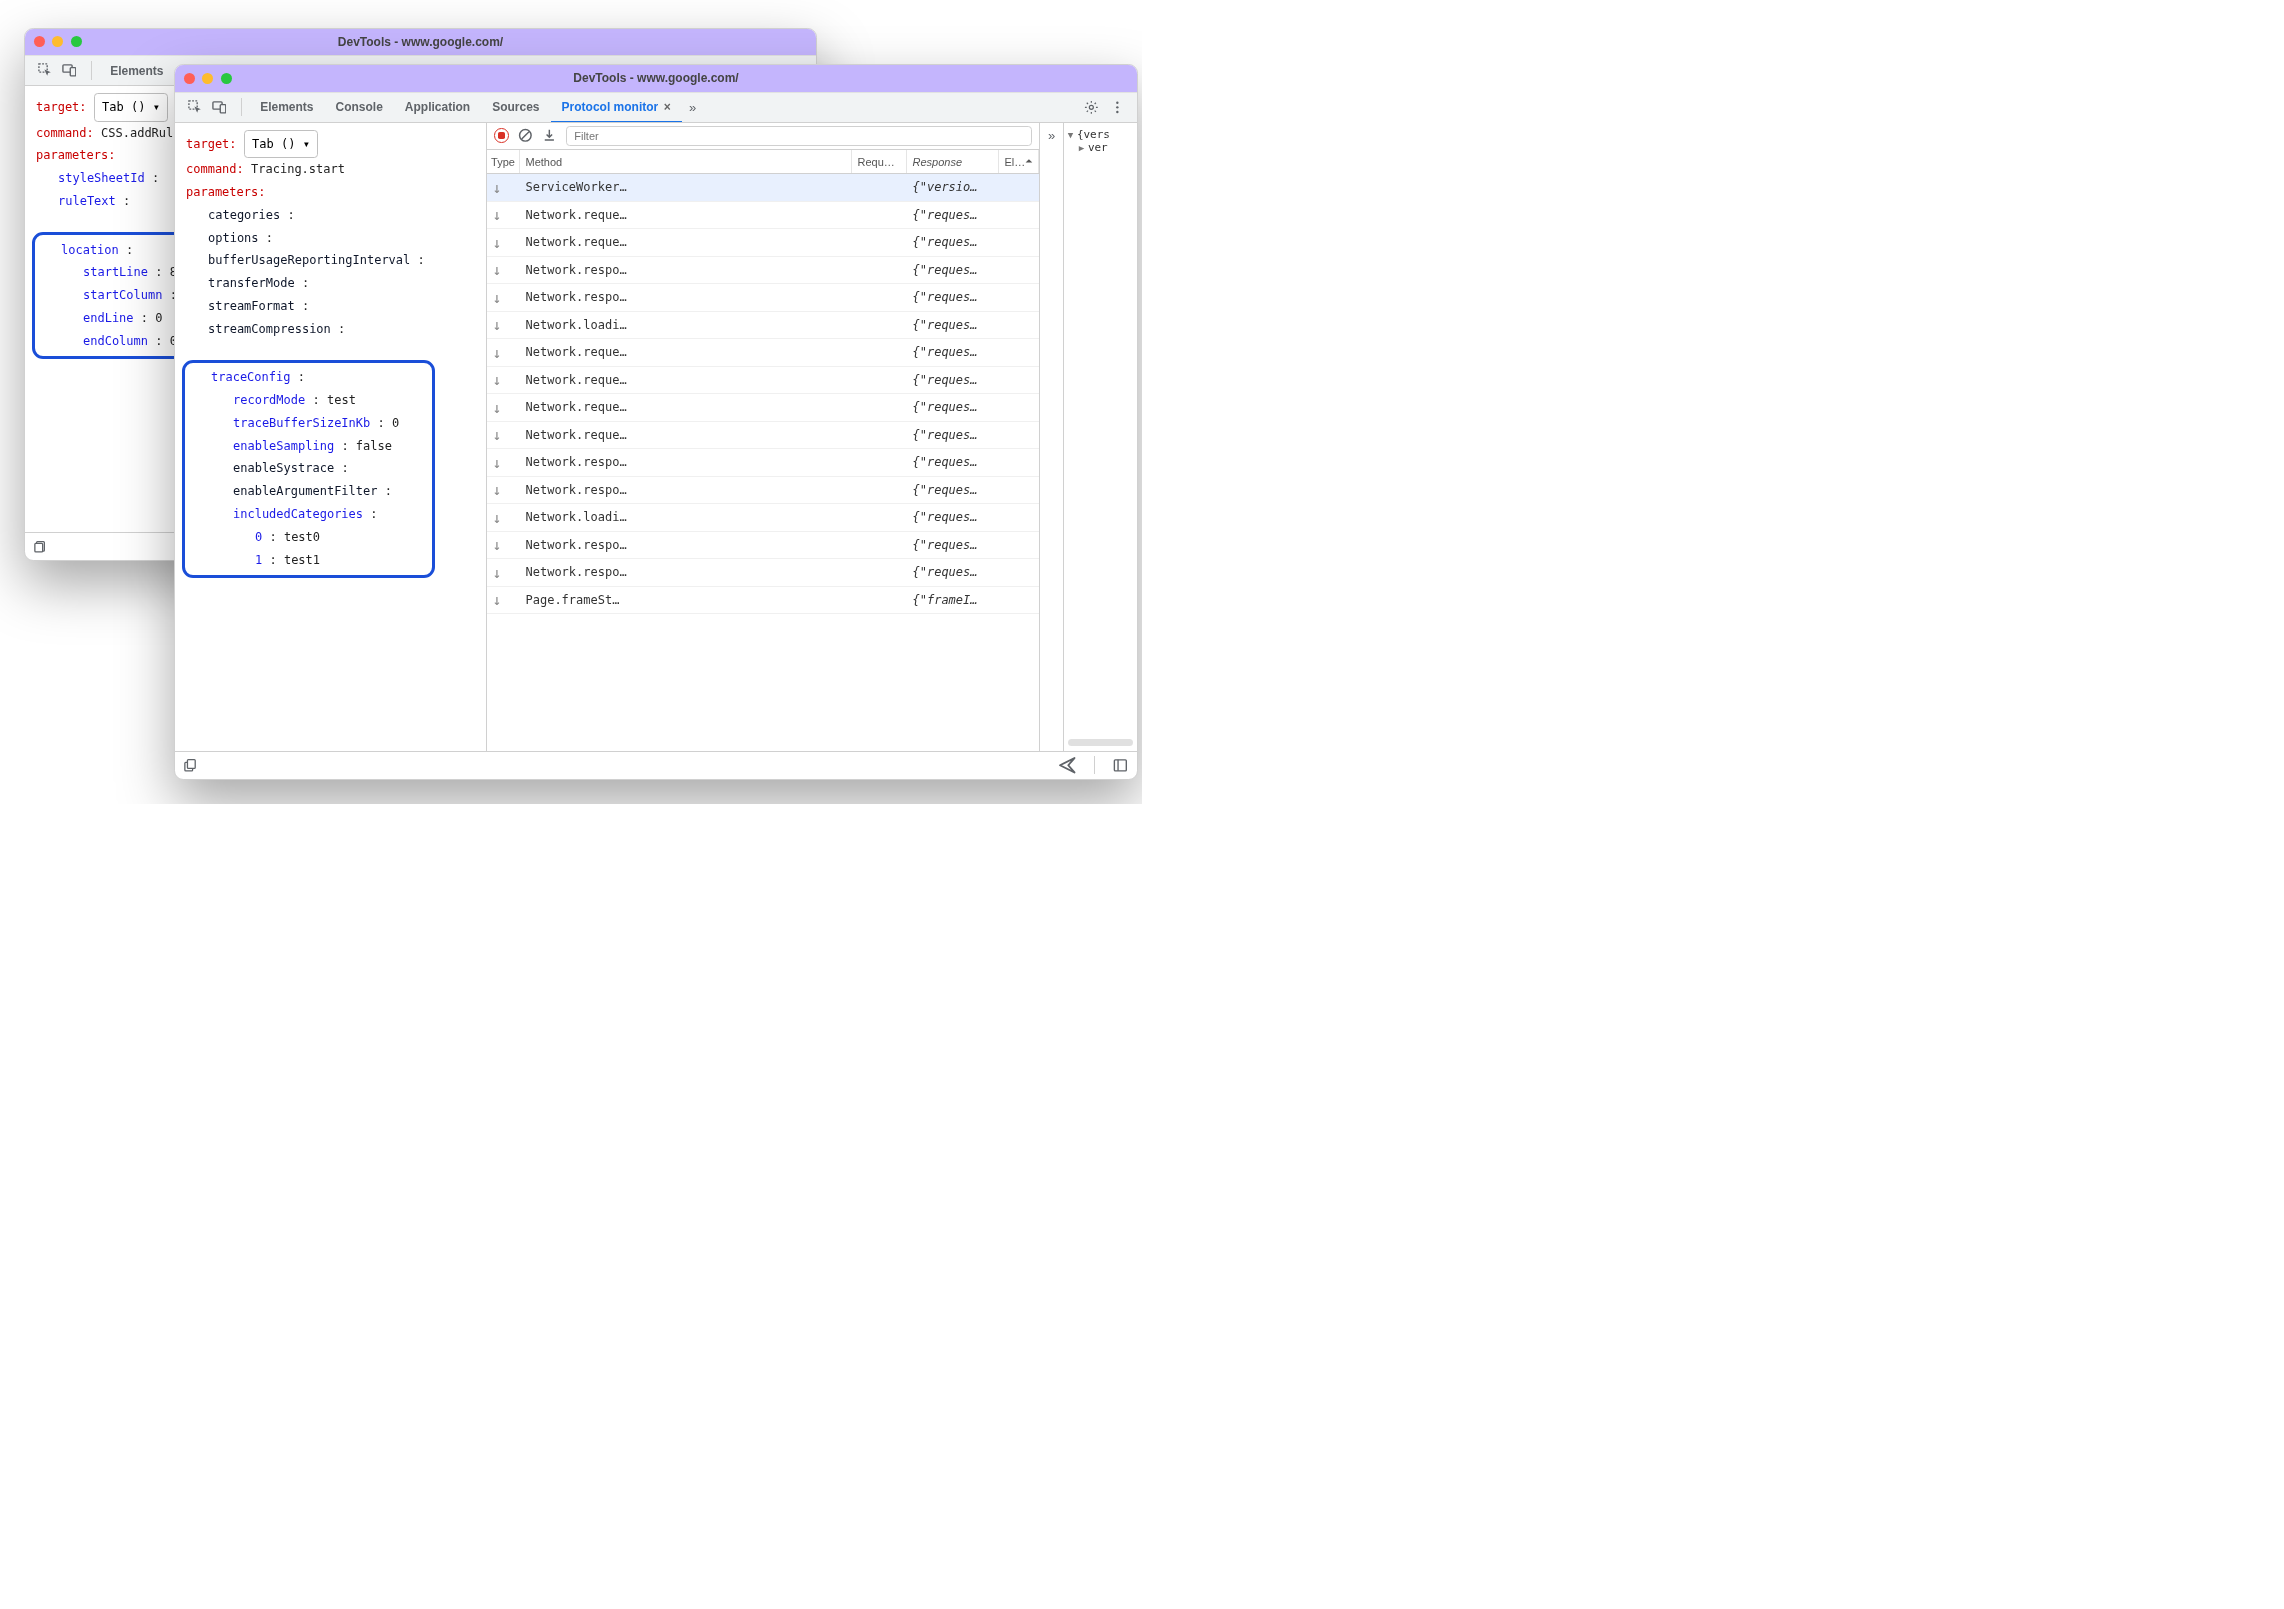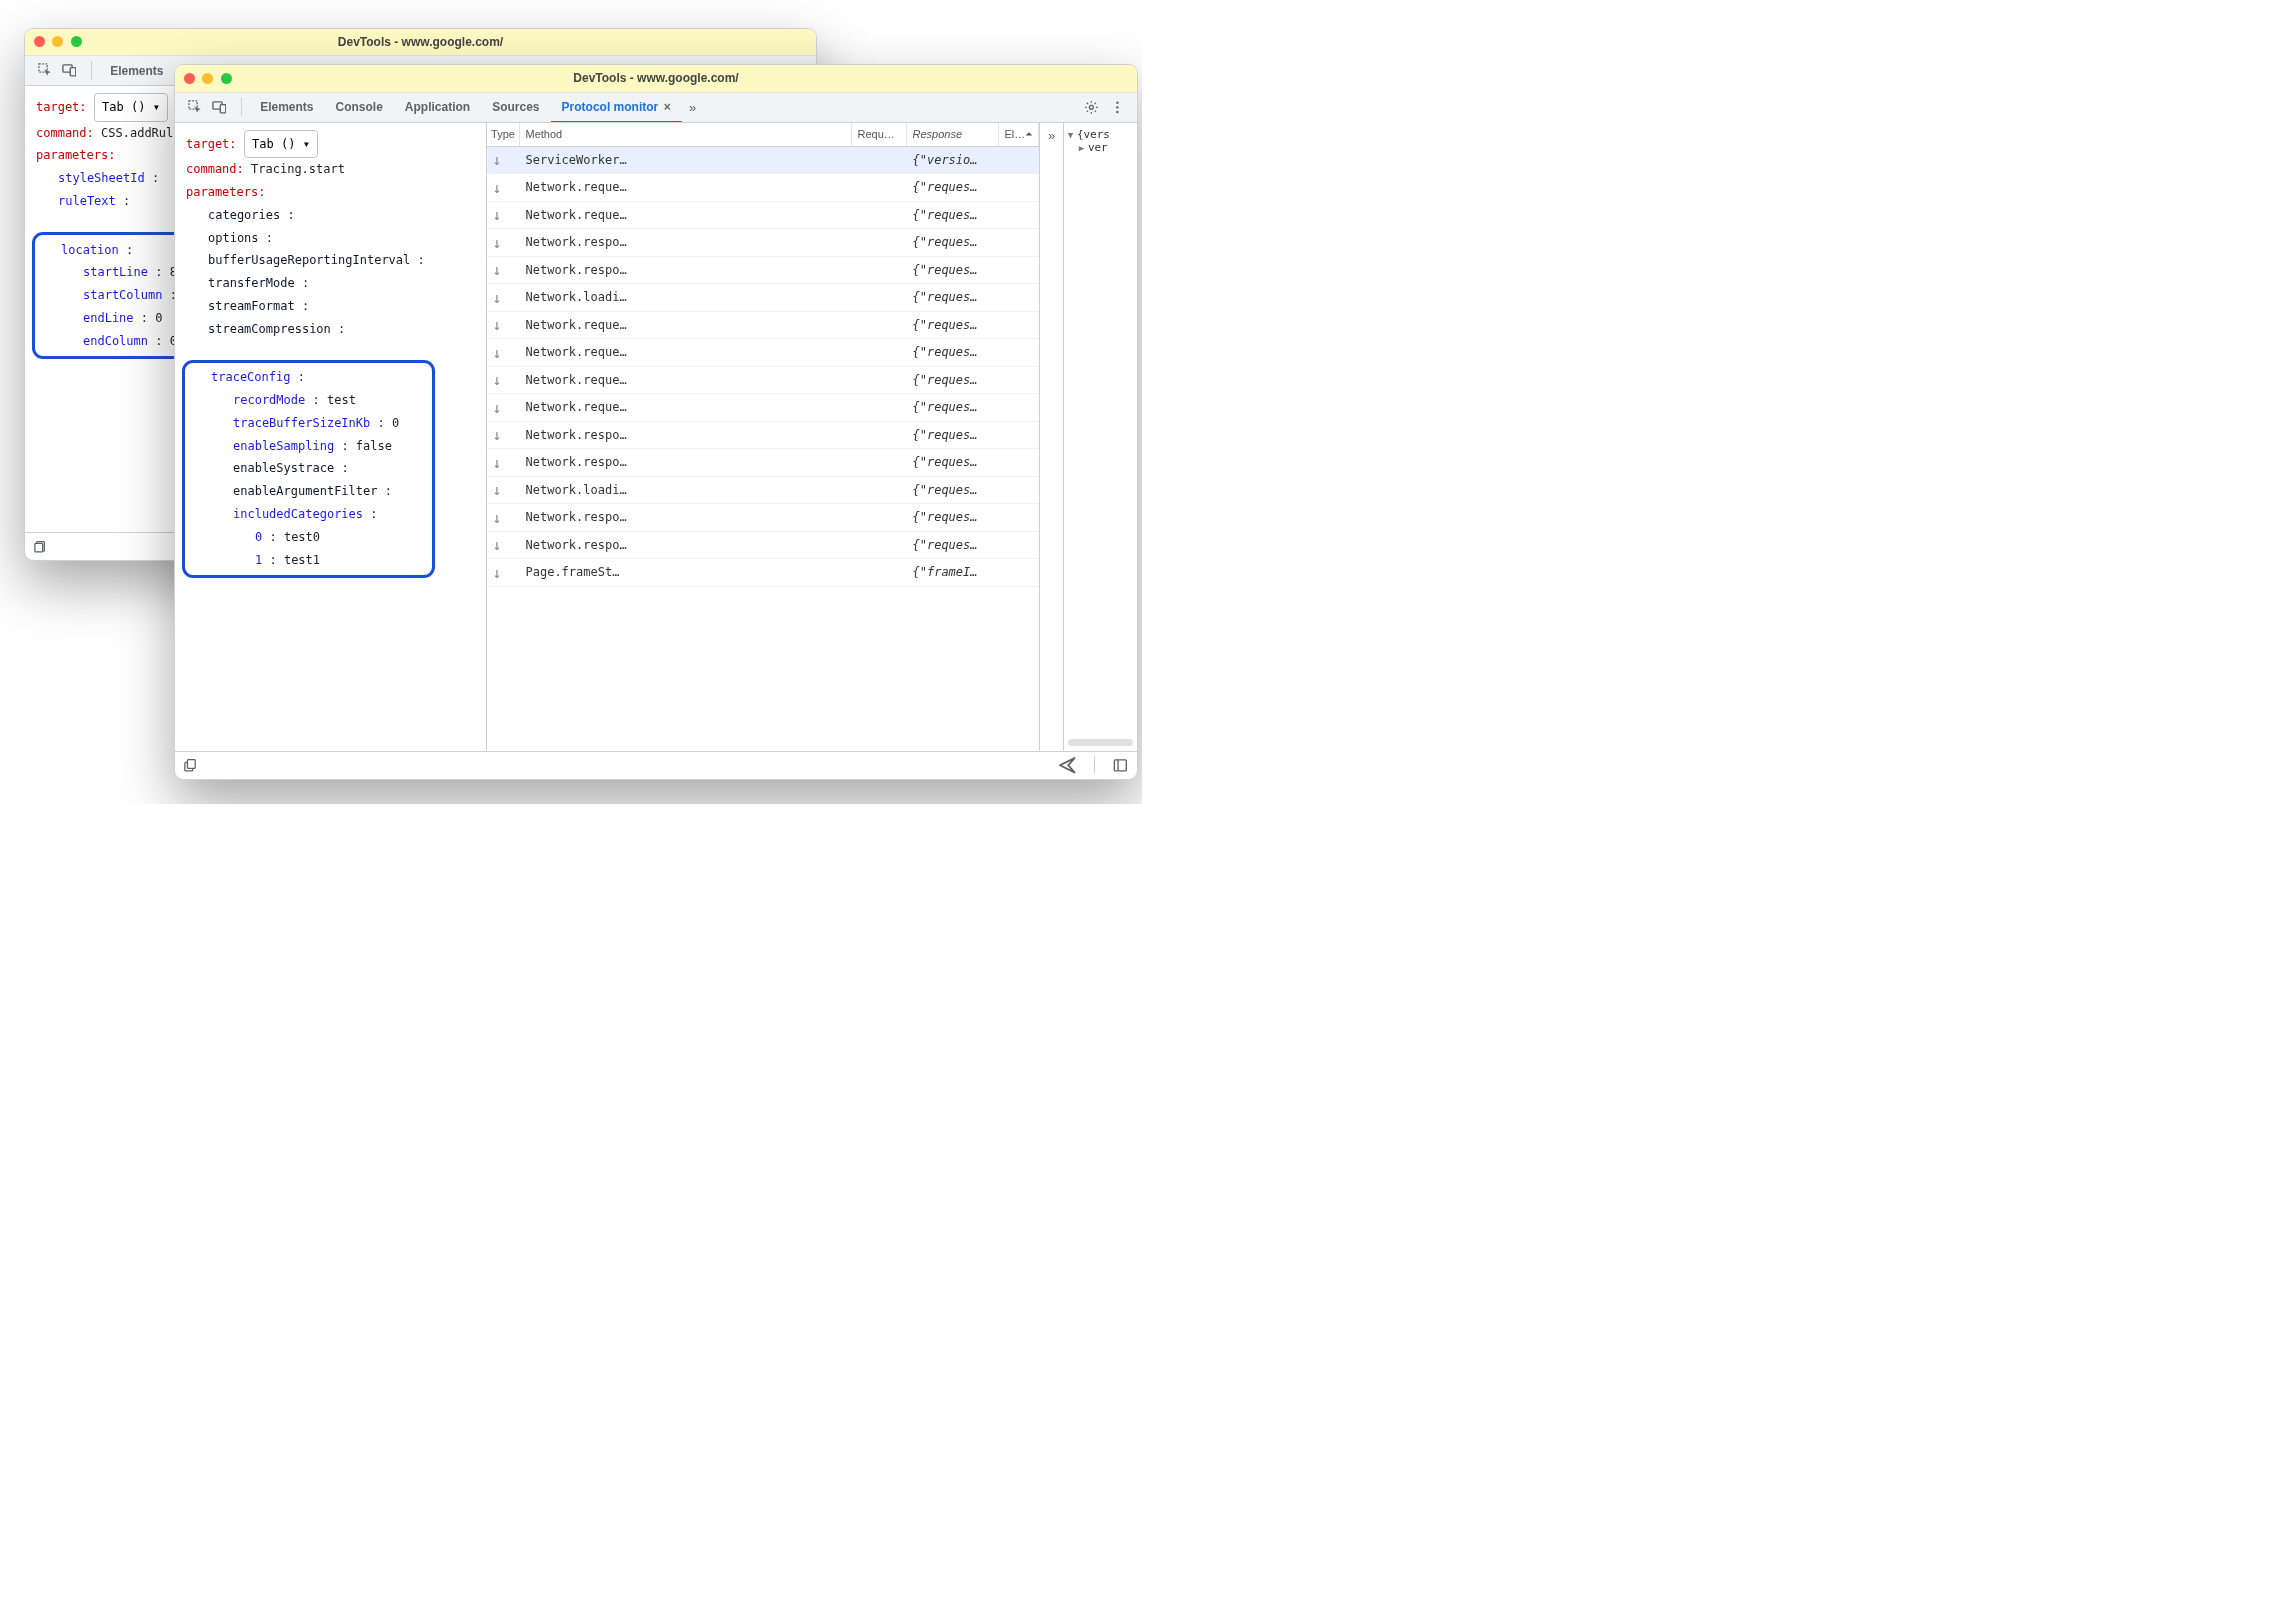--- a/index.html
+++ b/index.html
@@ -15,21 +15,21 @@
   .window {
     position: absolute;
     background: #fff;
     border-radius: 9.2px;
     box-shadow: 0 23px 55px rgba(0,0,0,0.35);
     overflow: hidden;
     border: 0.9px solid #d0d0d0;
   }
   .titlebar {
     height: 27.5px;
-    background: #fef9c3;
+    background: #c4b5fd;
     border-bottom: 0.9px solid #e2e2e2;
     display: flex;
     align-items: center;
     padding: 0 9.2px;
     position: relative;
   }
   .traffic { display: flex; gap: 7.3px; }
   .dot { width: 11px; height: 11px; border-radius: 50%; }
   .dot.red { background: #ff5f57; }
   .dot.yellow { background: #febc2e; }
@@ -312,20 +312,37 @@
             </div>
           <div id="w2cats">
               <div class="indent3"><span class="key-blue">0</span> <span class="val">: </span><span class="val">test0</span></div>
               <div class="indent3"><span class="key-blue">1</span> <span class="val">: </span><span class="val">test1</span></div>
             </div>
         </div>
       </div>
     </div>
 
     <div class="w2-center">
+      <div class="toolbar2">
+        <span class="record-btn">
+            <span class="inner"></span>
+          </span>
+        <span class="icon ic-clear">
+          <svg viewBox="0 0 16 16" fill="none" stroke-width="1.6">
+              <circle cx="8" cy="8" r="6.3"></circle>
+              <path d="M4 12 L12 4"></path>
+            </svg>
+        </span>
+        <span class="icon ic-dl">
+          <svg viewBox="0 0 16 16" fill="none" stroke-width="1.6">
+              <path d="M8 2v8M5 7l3 3 3-3M3 13h10"></path>
+            </svg>
+        </span>
+        <input class="filter-input" placeholder="Filter" style="">
+      </div>
       <div class="table-head">
         <div class="th col-type">Type</div>
         <div class="th col-method">Method</div>
         <div class="th col-req">Requ…</div>
         <div class="th col-resp">Response</div>
         <div class="th col-el">
           <span>El…</span>
             <span class="sort-ic">⏶</span>
         </div>
       </div>

